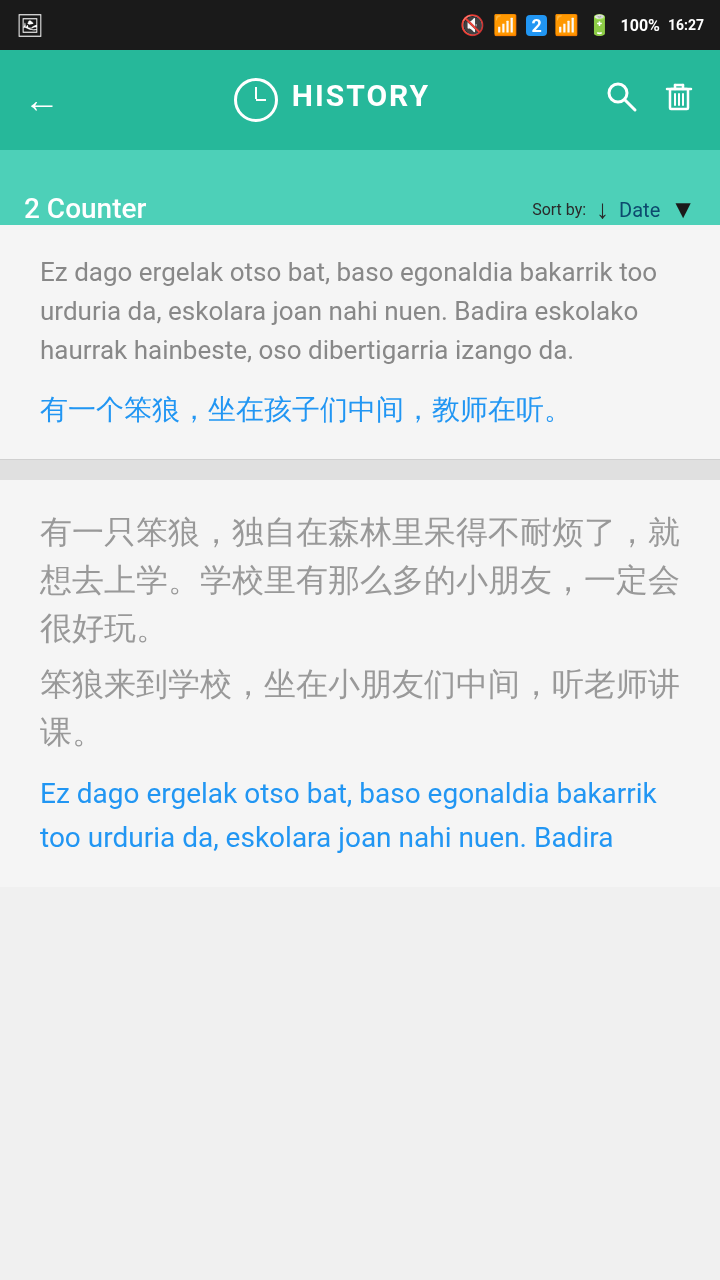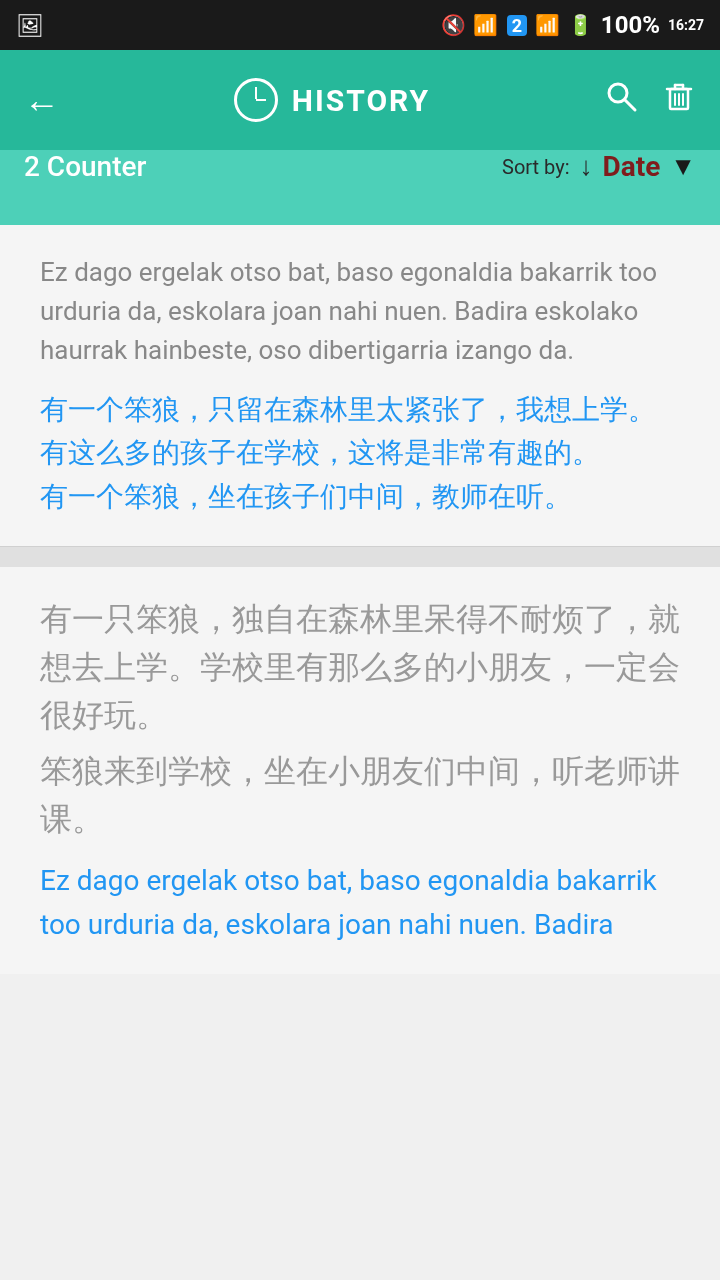--- a/index.html
+++ b/index.html
@@ -31,21 +31,20 @@
       justify-content: space-between;
       padding: 0 24px;
     }
     .header-icon {
       color: white;
       font-size: 36px;
       cursor: pointer;
     }
     .header-center {
       display: flex;
-      align-items: center;
       gap: 14px;
       color: white;
     }
     .header-clock-icon {
       width: 44px;
       height: 44px;
       border: 3px solid white;
       border-radius: 50%;
       display: flex;
       align-items: center;
@@ -79,38 +78,38 @@
       letter-spacing: 2px;
     }
     .header-actions { display: flex; gap: 24px; }
 
     
     .sub-header {
       width: 720px;
       height: 75px;
       background: #4dd0b8;
       display: flex;
-      align-items: flex-start;
+      align-items: flex-end;
       justify-content: space-between;
       padding: 0 24px;
     }
     .counter-text {
       color: white;
       font-size: 28px;
       font-weight: 500;
     }
     .sort-area {
       display: flex;
       align-items: center;
       gap: 10px;
       color: #1a1a1a;
     }
-    .sort-label { font-size: 20px; color: #2a2a2a; }
+    .sort-label { font-size: 16px; color: #2a2a2a; }
     .sort-arrow { font-size: 26px; color: #2a2a2a; }
-    .sort-value { font-size: 28px; font-weight: bold; color: #7f1d1d; }
+    .sort-value { font-size: 20px; font-weight: normal; color: #0c4a6e; }
     .sort-dropdown { font-size: 26px; color: #1a1a1a; }
 
     
     .content {
       width: 720px;
       background: #0f172a;
     }
 
     
     .card {
@@ -164,21 +163,21 @@
   <div class="status-left">
 
     <span style="font-size:22px;">🖼</span>
   </div>
   <div class="status-right">
     <span style="font-size:20px;">🔇</span>
     <span style="font-size:20px;">📶</span>
     <span style="background:#2196f3; border-radius:4px; padding:0 5px; font-size:18px;">2</span>
     <span style="font-size:20px;">📶</span>
     <span style="font-size:20px;">🔋</span>
-    <span style="font-size:24px;">100%</span>
+    <span style="font-size:16px;">100%</span>
     <span style="font-size:14px; font-weight:bold;">16:27</span>
   </div>
 </div>
 
 <div class="header">
   <span class="header-icon">←</span>
   <div class="header-center">
     <div class="header-clock-icon"></div>
     <span class="header-title">HISTORY</span>
   </div>
@@ -213,21 +212,20 @@
     <span class="sort-arrow">↓</span>
     <span class="sort-value">Date</span>
     <span class="sort-dropdown">▼</span>
   </div>
 </div>
 
 <div class="content">
 
   <div class="card">
     <p class="card-text-gray">Ez dago ergelak otso bat, baso egonaldia bakarrik too urduria da, eskolara joan nahi nuen. Badira eskolako haurrak hainbeste, oso dibertigarria izango da.</p>
-    <p class="card-text-blue">有一个笨狼，只留在森林里太紧张了，我想上学。有这么多的孩子在学校，这将是非常有趣的。</p>
     <p class="card-text-blue">有一个笨狼，坐在孩子们中间，教师在听。</p>
   </div>
 
   <div class="card-divider"></div>
 
   <div class="card2">
     <p class="card2-text-gray">有一只笨狼，独自在森林里呆得不耐烦了，就想去上学。学校里有那么多的小朋友，一定会很好玩。</p>
     <p class="card2-text-gray">        笨狼来到学校，坐在小朋友们中间，听老师讲课。</p>
     <p class="card2-text-blue">Ez dago ergelak otso bat, baso egonaldia bakarrik too urduria da, eskolara joan nahi nuen. Badira</p>
   </div>

